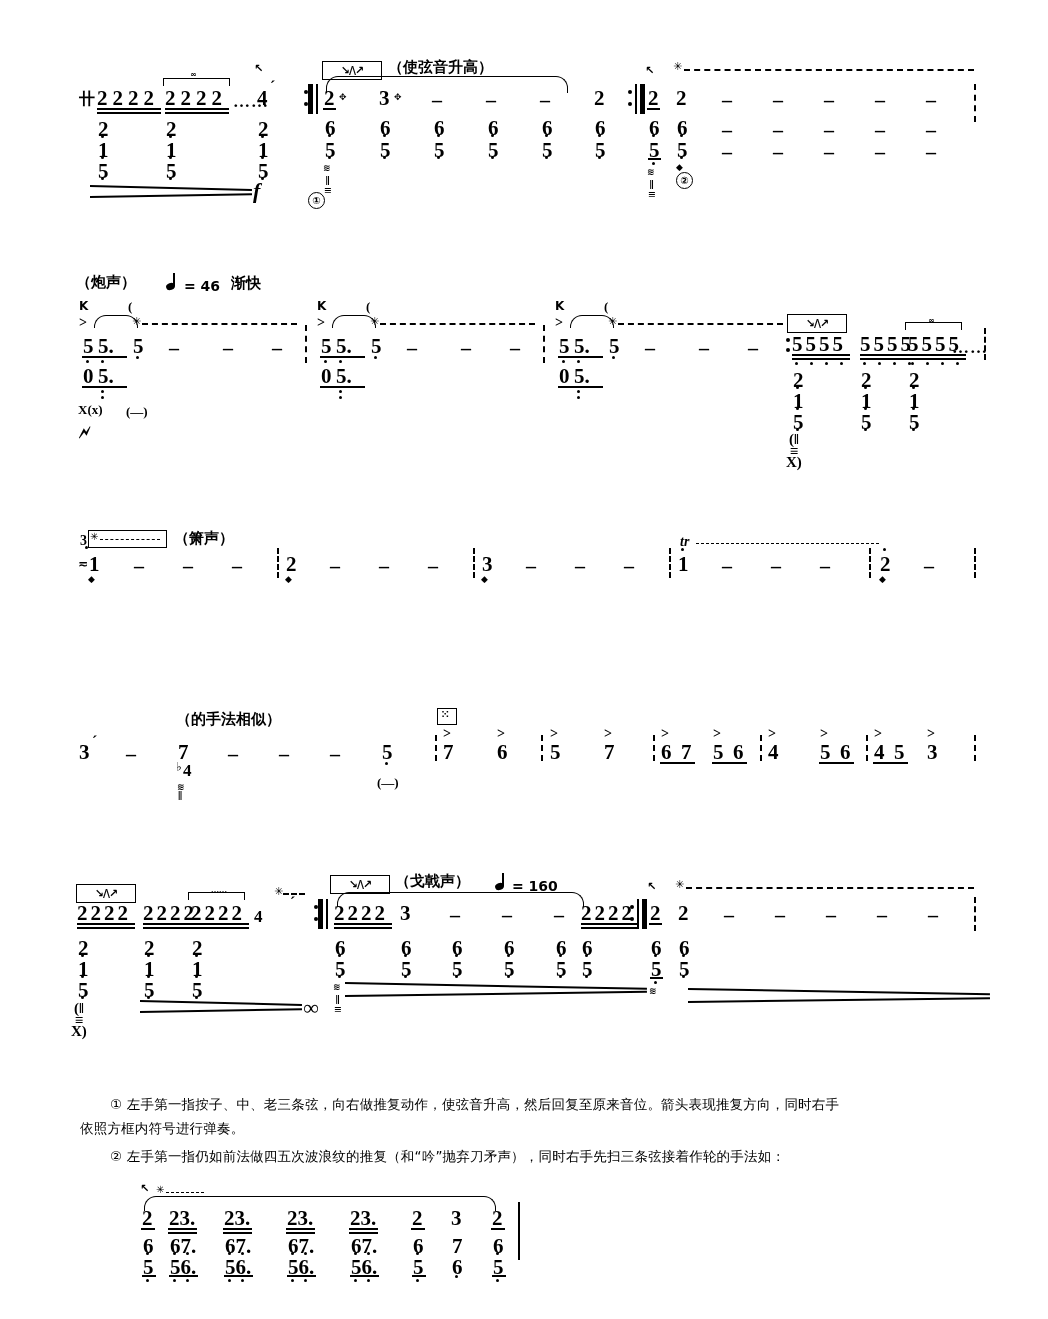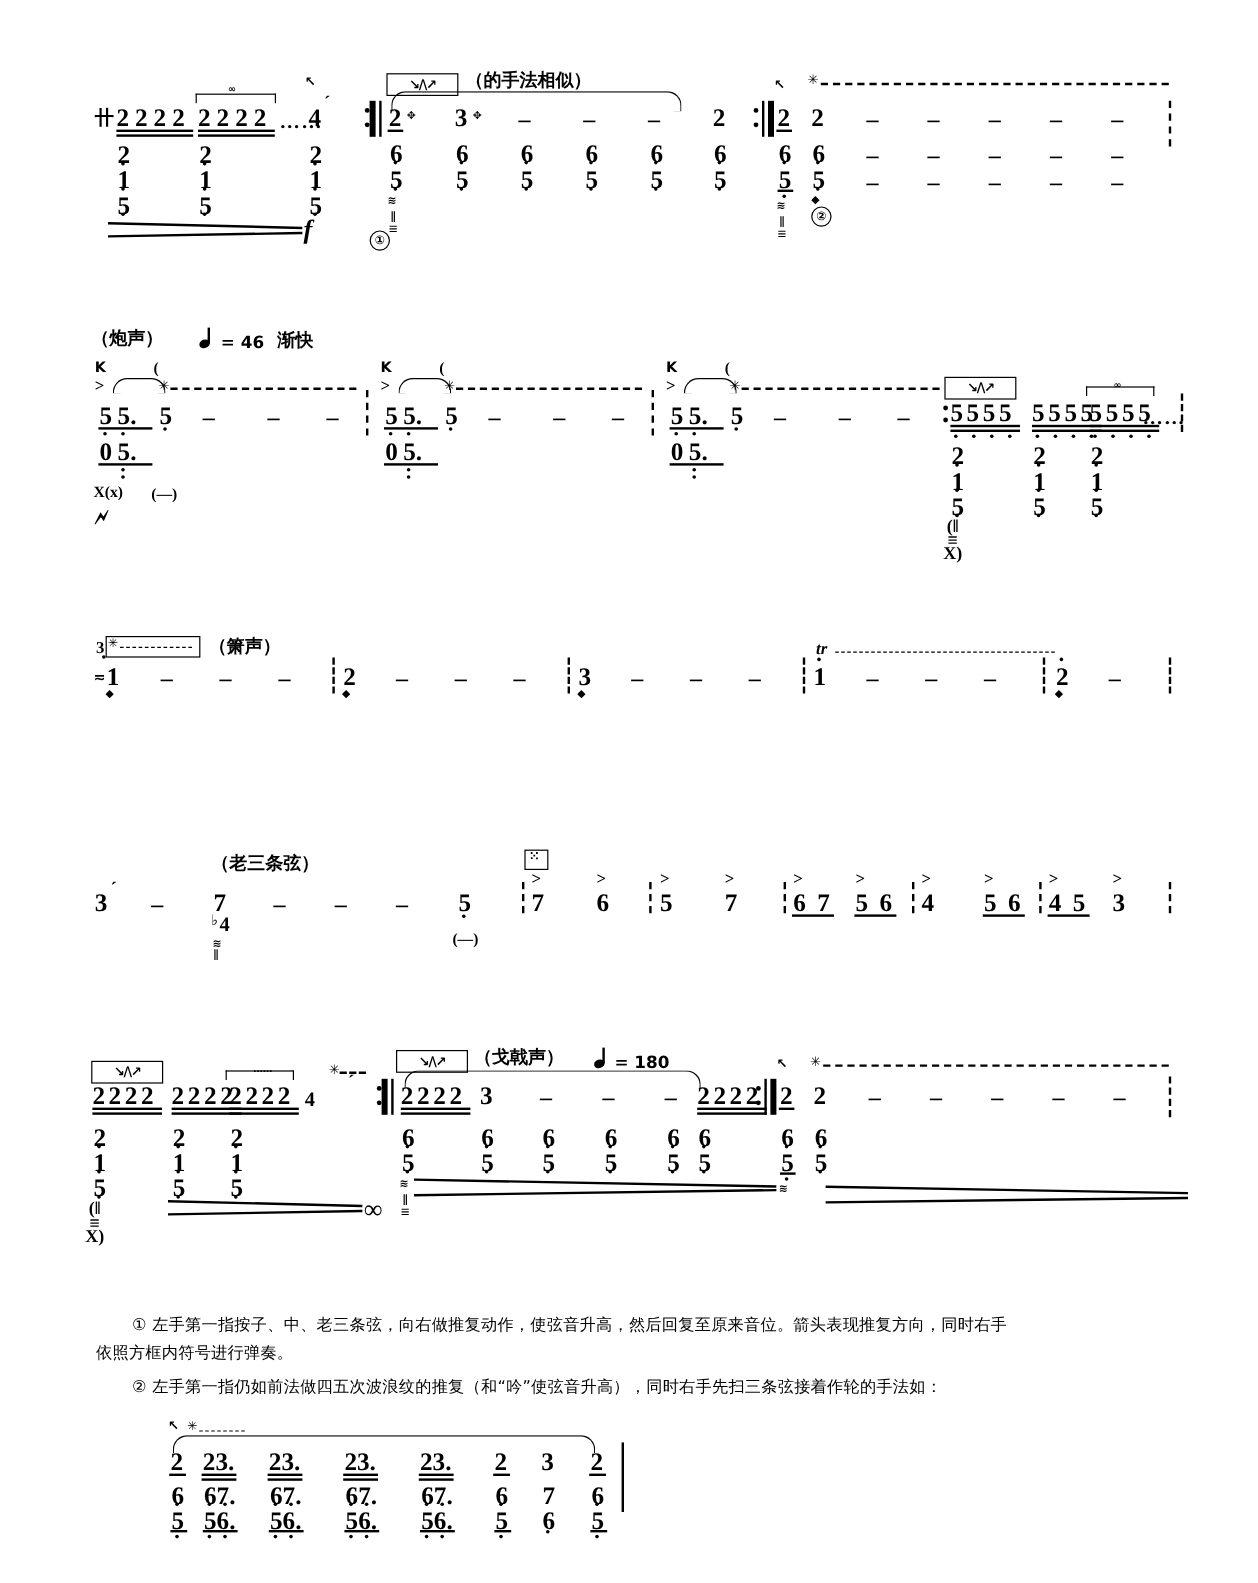--- a/index.html
+++ b/index.html
@@ -118,21 +118,21 @@
 </head>
 <body>
 
 <div class="page">
 
 <div class="abs" style="left:0;top:0;width:1048px;height:230px;">
 
   <div class="techbox" style="left:322px;top:61px;width:58px;height:17px;">
     <span>↘/\↗</span>
   </div>
-  <div class="cn abs" style="left:388px;top:60px;">（的手法相似）</div>
+  <div class="cn abs" style="left:388px;top:60px;">（使弦音升高）</div>
 
   <div class="num abs" style="left:79px;top:91px;font-size:16px;">卄</div>
 
   <div class="num abs" style="left:97px;top:88px;letter-spacing:5px;">2222</div>
   <div class="beam" style="left:97px;top:108px;width:64px;"></div>
   <div class="beam" style="left:97px;top:112px;width:64px;"></div>
   <div class="num abs" style="left:98px;top:119px;">2</div>
   <div class="lowerdot" style="left:101px;top:135px;"></div>
   <div class="num abs" style="left:98px;top:140px;">1</div>
   <div class="lowerdot" style="left:101px;top:156px;"></div>
@@ -440,21 +440,21 @@
 
   <div class="dashbar" style="left:869px;top:548px;height:30px;"></div>
   <div class="upperdot" style="left:883px;top:548px;"></div>
   <div class="num abs" style="left:880px;top:554px;">2</div>
   <div class="harmo" style="left:879px;top:574px;">◆</div>
   <div class="dash abs" style="left:924px;top:556px;">–</div>
   <div class="dashbar" style="left:974px;top:548px;height:30px;"></div>
 </div>
 
 <div class="abs" style="left:0;top:0;width:1048px;height:820px;">
-  <div class="cn abs" style="left:176px;top:712px;">（老三条弦）</div>
+  <div class="cn abs" style="left:176px;top:712px;">（的手法相似）</div>
 
   <div class="num abs" style="left:79px;top:742px;">3</div>
   <div class="tick" style="left:92px;top:733px;">´</div>
   <div class="dash abs" style="left:126px;top:744px;">–</div>
 
   <div class="num abs" style="left:178px;top:742px;">7</div>
   <div class="flat" style="left:176px;top:760px;">♭</div>
   <div class="num abs sm" style="left:183px;top:762px;">4</div>
   <div class="harmo" style="left:177px;top:782px;">≋</div>
   <div class="rollsym" style="left:178px;top:791px;">‖</div>
@@ -570,21 +570,21 @@
   <div class="repdot" style="left:314px;top:917px;"></div>
 
   <div class="techbox" style="left:330px;top:875px;width:58px;height:17px;">
     <span>↘/\↗</span>
   </div>
   <div class="cn abs" style="left:395px;top:874px;">（戈戟声）</div>
   <div class="qnote" style="left:495px;top:874px;width:14px;height:18px;">
     <div class="head"></div>
         <div class="stem"></div>
   </div>
-  <div class="tempo" style="left:512px;top:878px;">= 180</div>
+  <div class="tempo" style="left:512px;top:878px;">= 160</div>
 
   <div class="slur2" style="left:337px;top:892px;width:245px;height:14px;"></div>
 
   <div class="num abs" style="left:334px;top:903px;letter-spacing:3px;">2222</div>
   <div class="beam" style="left:334px;top:923px;width:58px;"></div>
   <div class="beam" style="left:334px;top:927px;width:58px;"></div>
   <div class="num abs" style="left:335px;top:938px;">6</div>
   <div class="lowerdot" style="left:338px;top:954px;"></div>
   <div class="num abs" style="left:335px;top:959px;">5</div>
   <div class="lowerdot" style="left:338px;top:975px;"></div>
@@ -665,21 +665,21 @@
 </div>
 
 <div class="abs" style="left:0;top:1094px;width:1048px;">
   <div class="foot abs" style="left:110px;top:0px;width:890px;">
     <span>①</span>
     <span>左手第一指按子、中、老三条弦，向右做推复动作，使弦音升高，然后回复至原来音位。箭头表现推复方向，同时右手</span>
   </div>
   <div class="foot abs" style="left:80px;top:24px;width:900px;">依照方框内符号进行弹奏。</div>
   <div class="foot abs" style="left:110px;top:52px;width:890px;">
     <span>②</span>
-    <span>左手第一指仍如前法做四五次波浪纹的推复（和“吟”使弦音升高），同时右手先扫三条弦接着作轮的手法如：</span>
+    <span>左手第一指仍如前法做四五次波浪纹的推复（和“吟”抛弃刀矛声），同时右手先扫三条弦接着作轮的手法如：</span>
   </div>
 </div>
 
 <div class="abs" style="left:0;top:1180px;width:1048px;height:130px;">
   <div class="star" style="left:140px;top:2px;">↖</div>
   <div class="star" style="left:156px;top:4px;font-size:10px;">✳</div>
   <div class="dotline" style="left:166px;top:12px;width:38px;border-top-width:1.6px;"></div>
 
   <div class="slur2" style="left:144px;top:16px;width:350px;height:14px;"></div>
 

